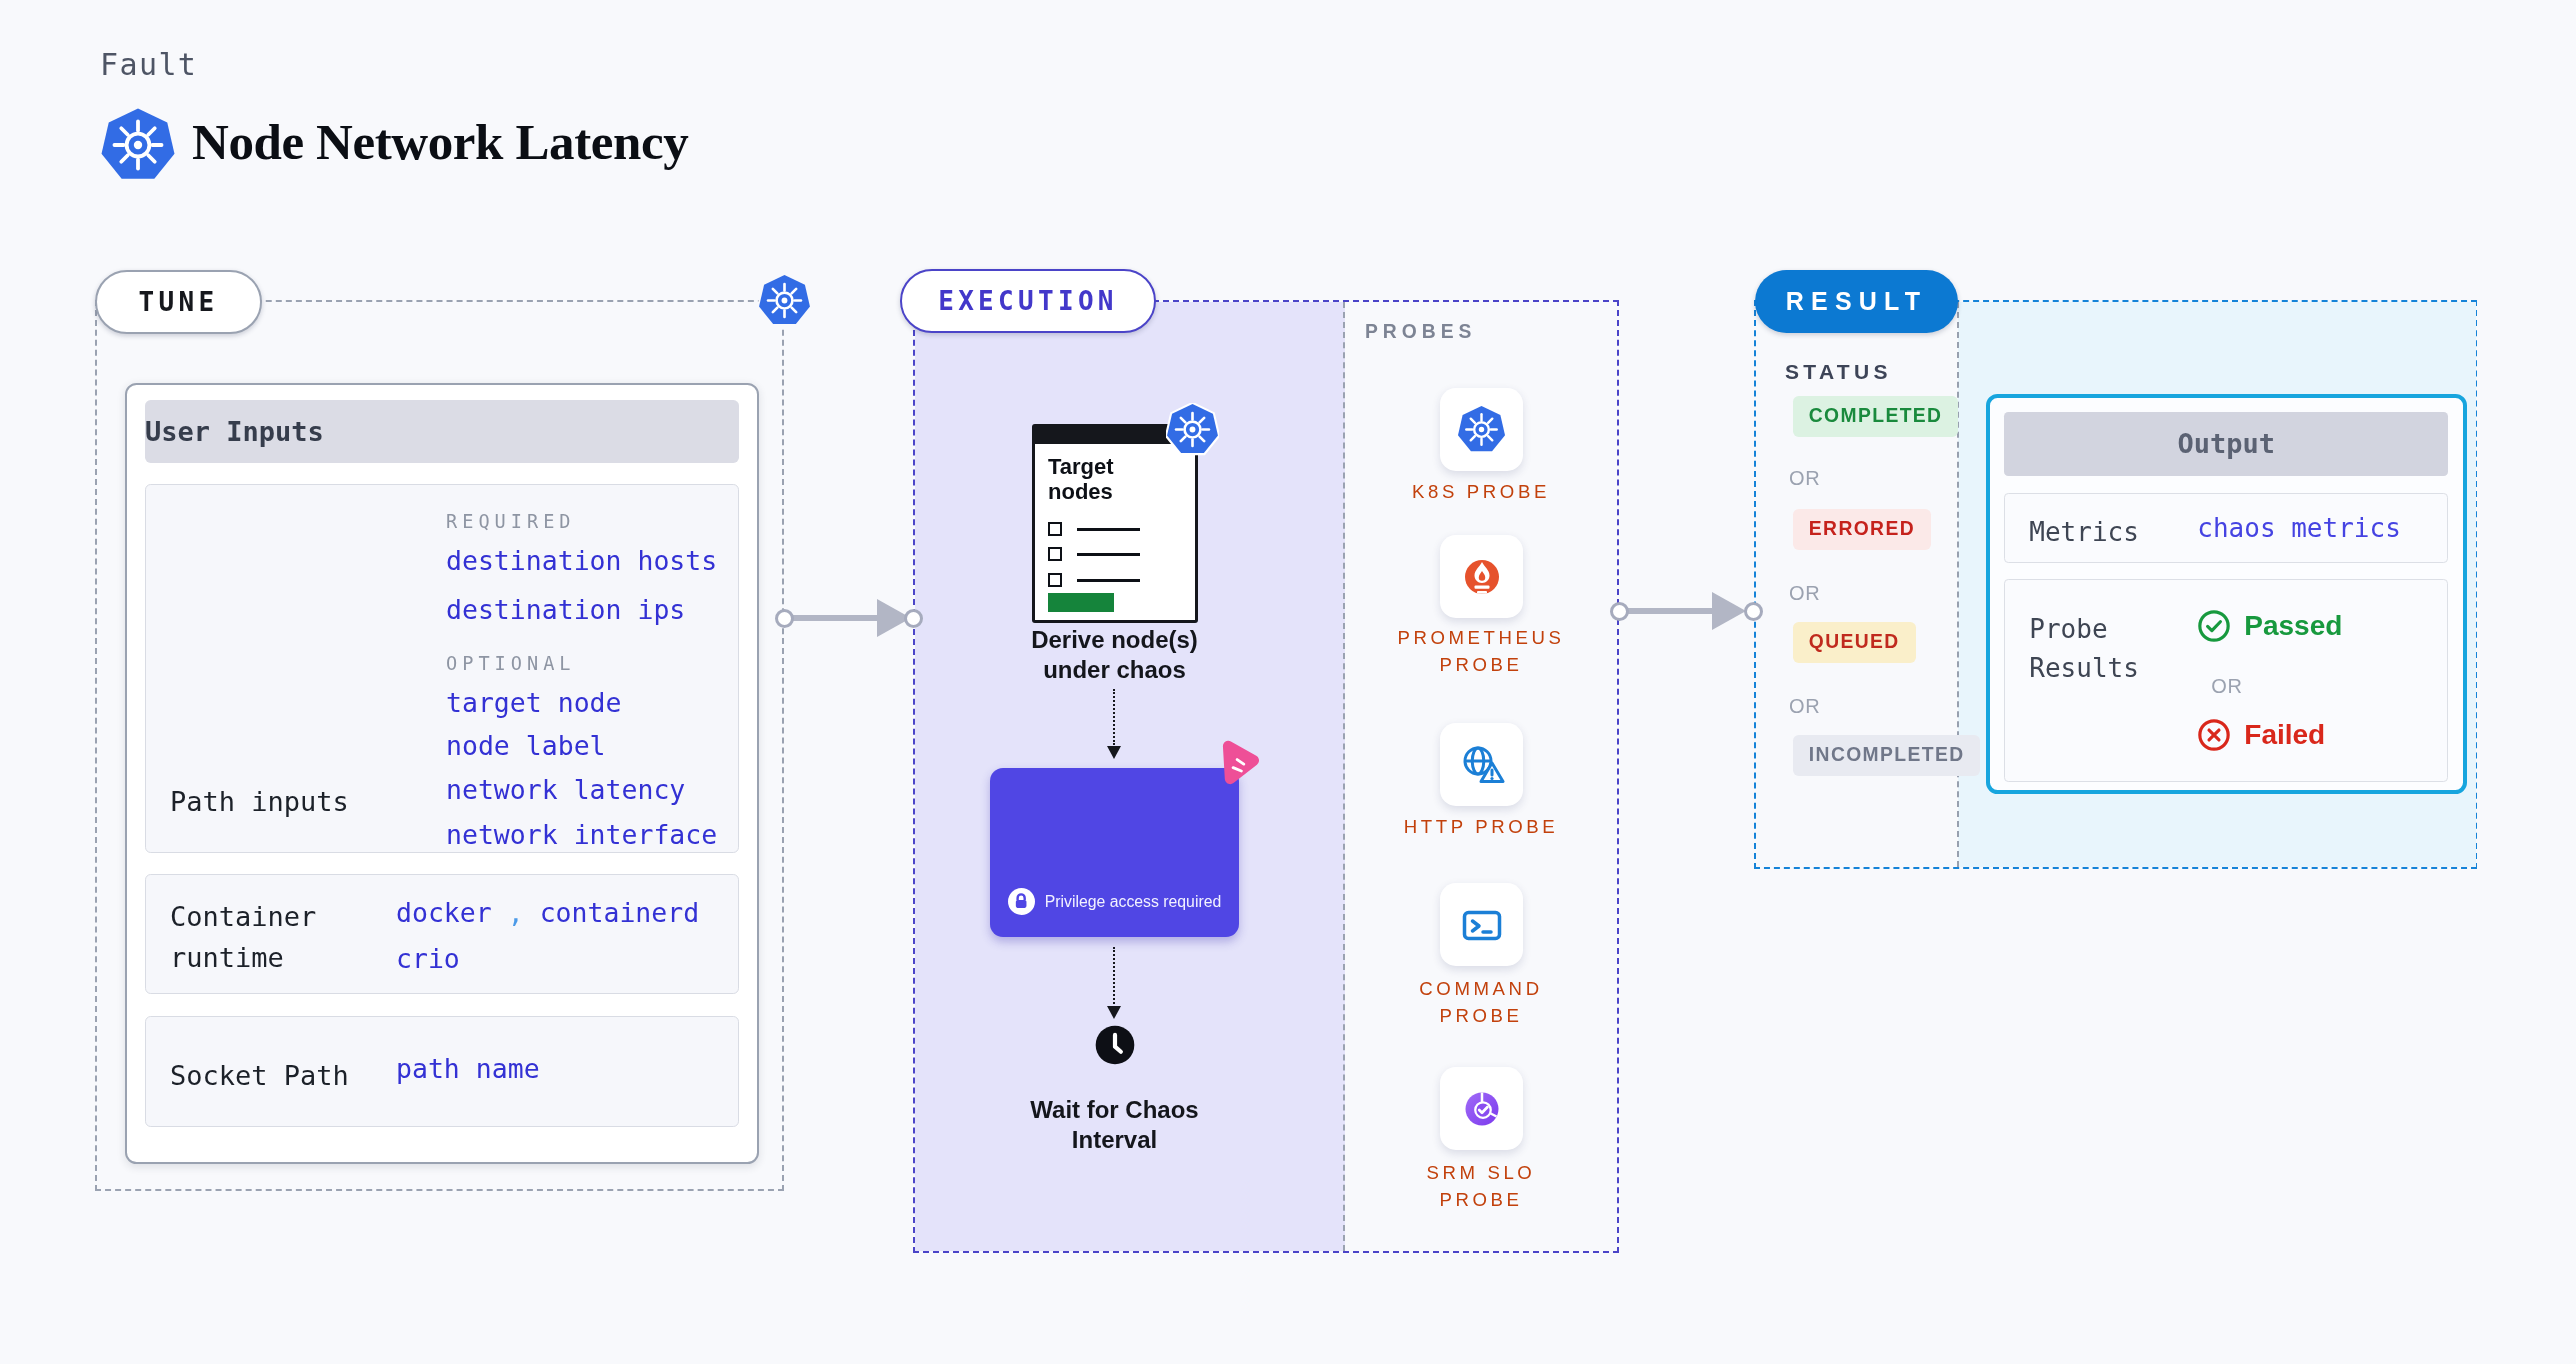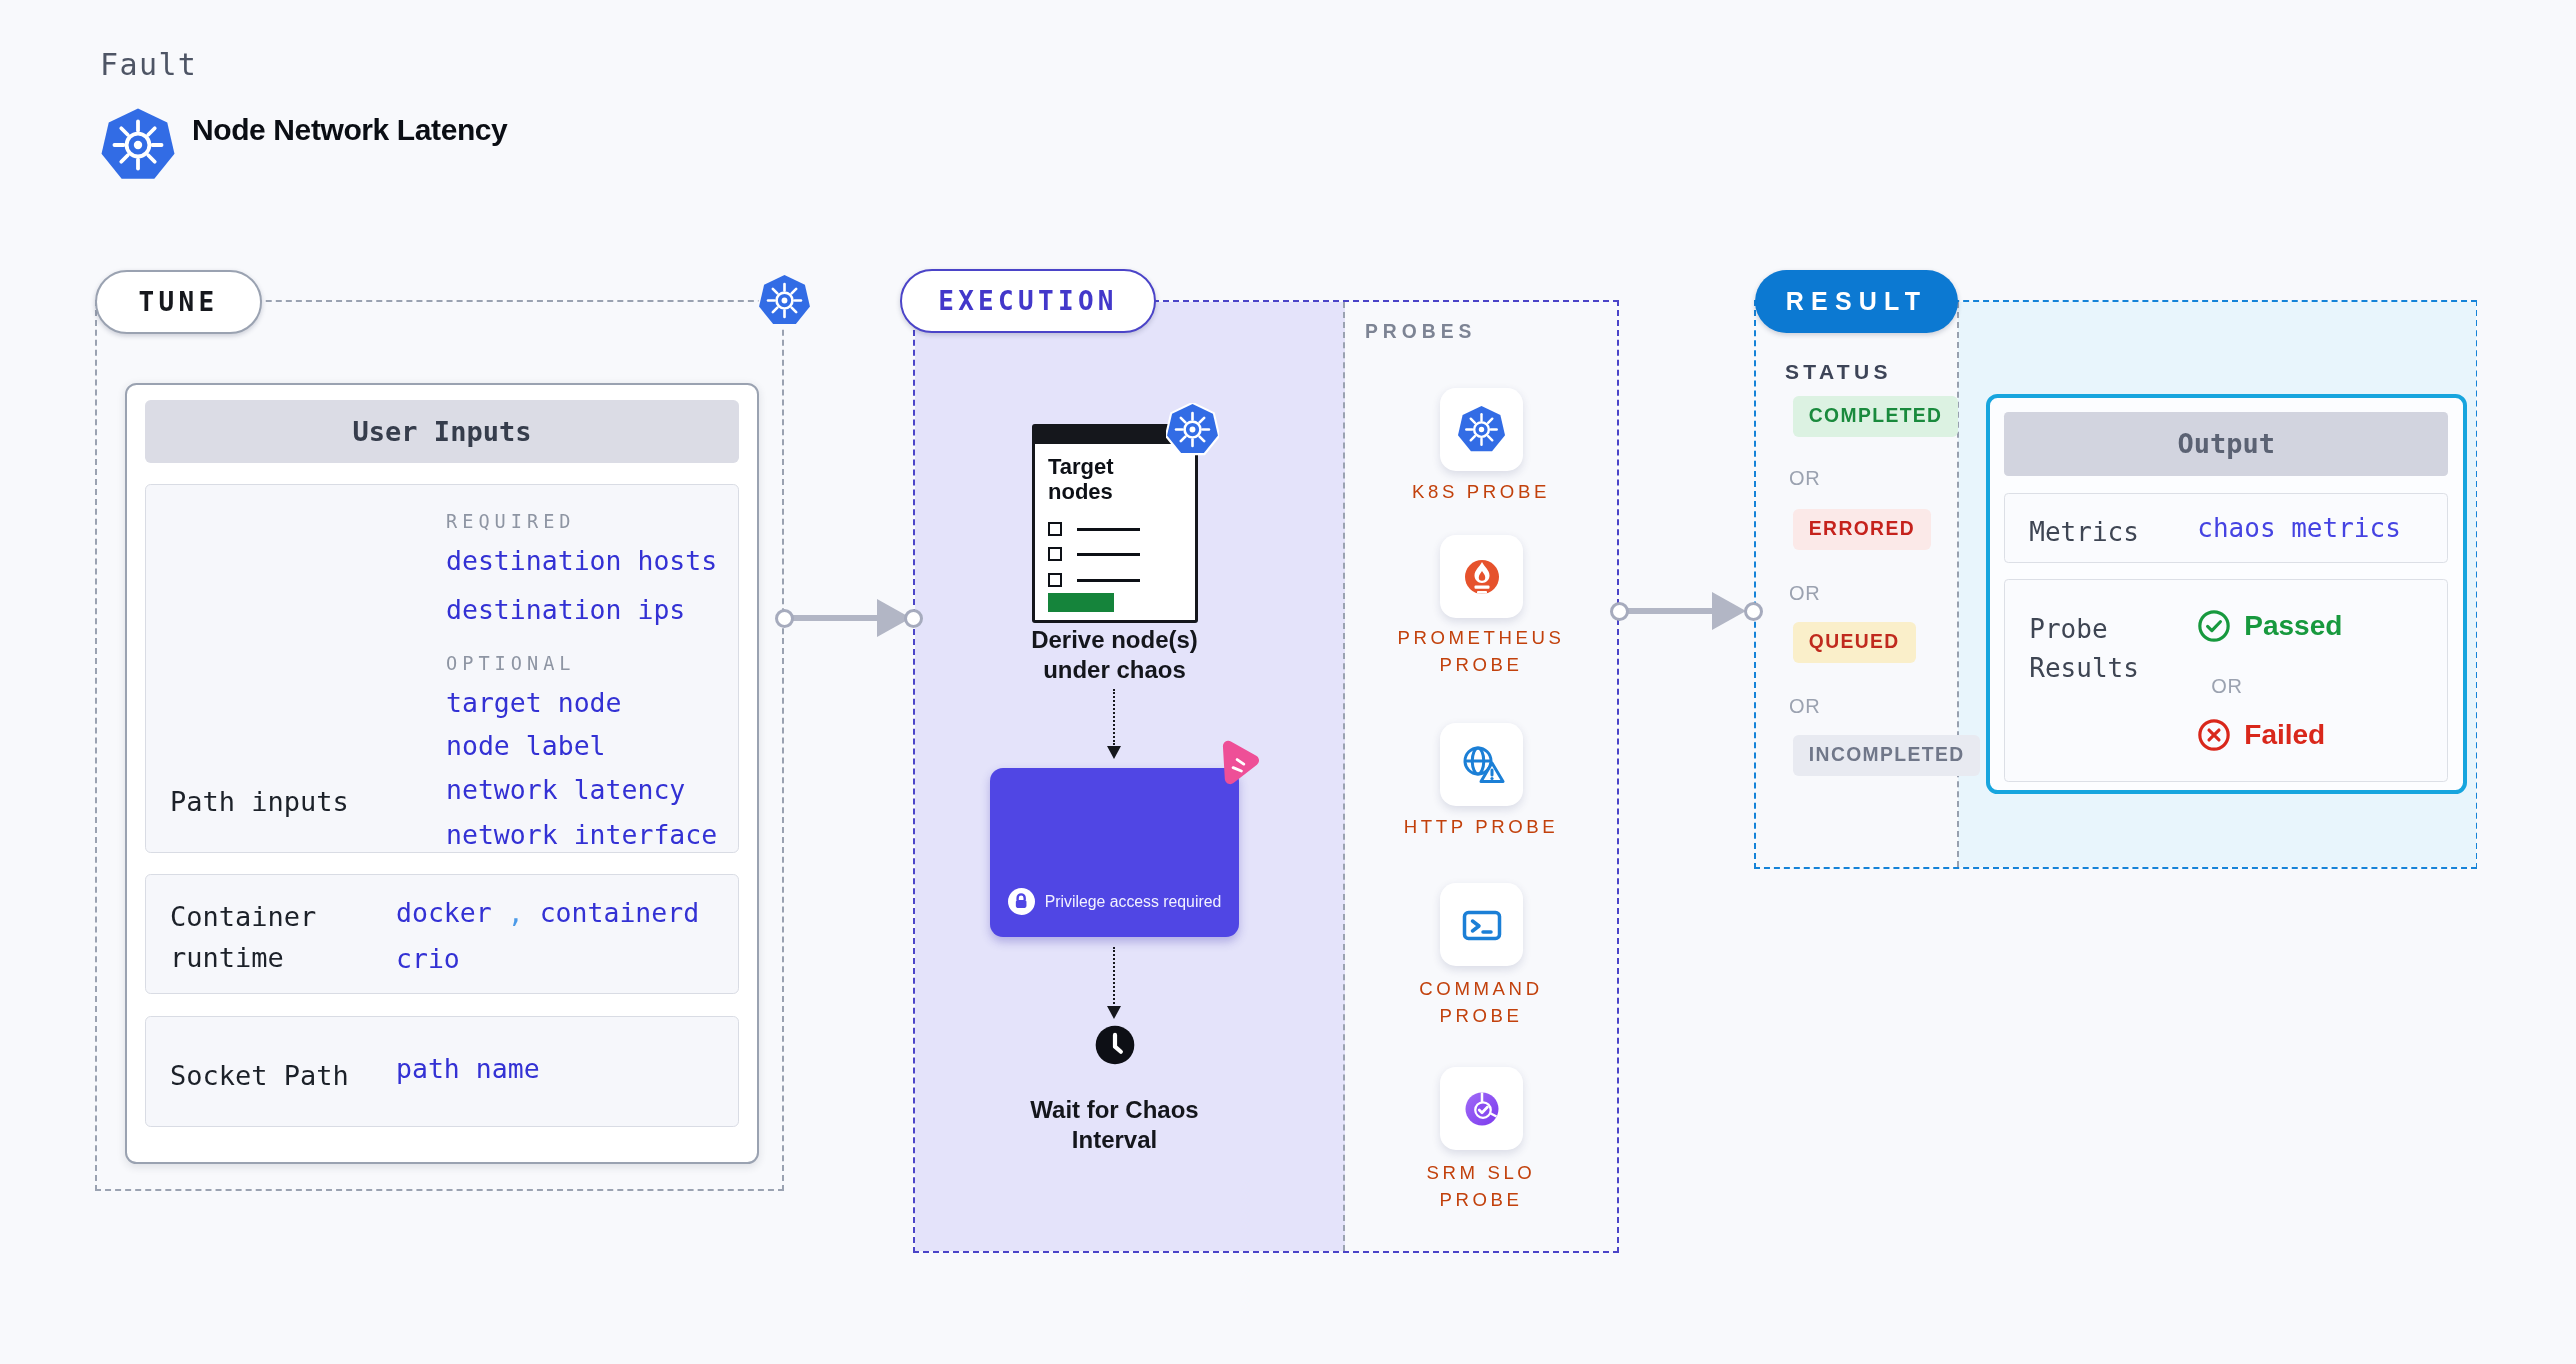--- a/index.html
+++ b/index.html
@@ -3,39 +3,39 @@
 <meta charset="utf-8">
 <style>
   html,body{margin:0;padding:0;background:#f8f9fc;}
   #canvas{position:relative;width:2576px;height:1365px;background:#f8f9fc;overflow:hidden;
           font-family:"DejaVu Sans Mono",monospace;color:#1c2129;}
   .abs{position:absolute;}
   .mono{font-family:"DejaVu Sans Mono",monospace;}
 
   
   .fault{left:100px;top:47px;font-size:30px;color:#4e5565;letter-spacing:1.4px;}
-  .page-title{left:192px;top:113px;font-size:30px;font-weight:700;color:#0b0e14;font-family:Liberation Sans, sans-serif;letter-spacing:-0.4px;}
+  .page-title{left:192px;top:113px;font-size:51px;font-weight:700;color:#0b0e14;font-family:Liberation Serif, serif;letter-spacing:-0.4px;}
   .title-k8s{left:100px;top:107px;width:76px;height:76px;}
 
   
   .pill{border-radius:34px;text-align:center;box-shadow:0 2.1px 5px rgba(40,50,80,.22);z-index:8;}
   .pill-tune{left:95px;top:270px;width:163px;height:60px;line-height:60px;background:#fff;
              border:2.1px solid #9aa2b1;font-size:26px;font-weight:700;letter-spacing:4.3px;color:#16181d;}
   .pill-exec{left:900px;top:269px;width:252px;height:60px;line-height:60px;background:#fff;
              border:2.9px solid #4b44c8;font-size:26px;font-weight:700;letter-spacing:4.3px;color:#4338ca;}
   .pill-result{left:1755px;top:270px;width:203px;height:63px;line-height:63px;background:#0c79d2;
              font-size:25px;font-weight:700;letter-spacing:7.2px;color:#fff;font-family:"Liberation Sans",sans-serif;}
 
   
   .tune-box{left:95px;top:300px;width:689px;height:891px;border:2.1px dashed #9aa2b1;box-sizing:border-box;}
   .k8s-corner{left:758px;top:274px;width:53px;height:53px;z-index:9;}
   .ui-card{left:125px;top:383px;width:634px;height:781px;background:#fff;border:2.1px solid #9aa2b1;
            border-radius:11.5px;box-shadow:0 2.9px 8.6px rgba(30,40,60,.12);box-sizing:border-box;}
   .ui-head{left:145px;top:400px;width:594px;height:63px;background:#dbdce5;border-radius:5.7px;
-           text-align:center;line-height:63px;font-size:27px;font-weight:700;color:#363d4c;}
+           line-height:63px;font-size:27px;font-weight:700;color:#363d4c;}
   .sect{background:#f6f7fb;border:1.4px solid #d9dce4;border-radius:5.7px;box-sizing:border-box;}
   .sect-chaos{left:145px;top:484px;width:594px;height:369px;}
   .sect-runtime{left:145px;top:874px;width:594px;height:120px;}
   .sect-socket{left:145px;top:1016px;width:594px;height:111px;}
   .row-label{font-size:27px;color:#1c2129;line-height:1.5;}
   .cap{font-size:18.6px;color:#8e95a3;letter-spacing:5px;}
   .blue-link{font-size:26.5px;color:#3331d4;cursor:pointer;}
   .comma{color:#4b9ae8;}
 
   

